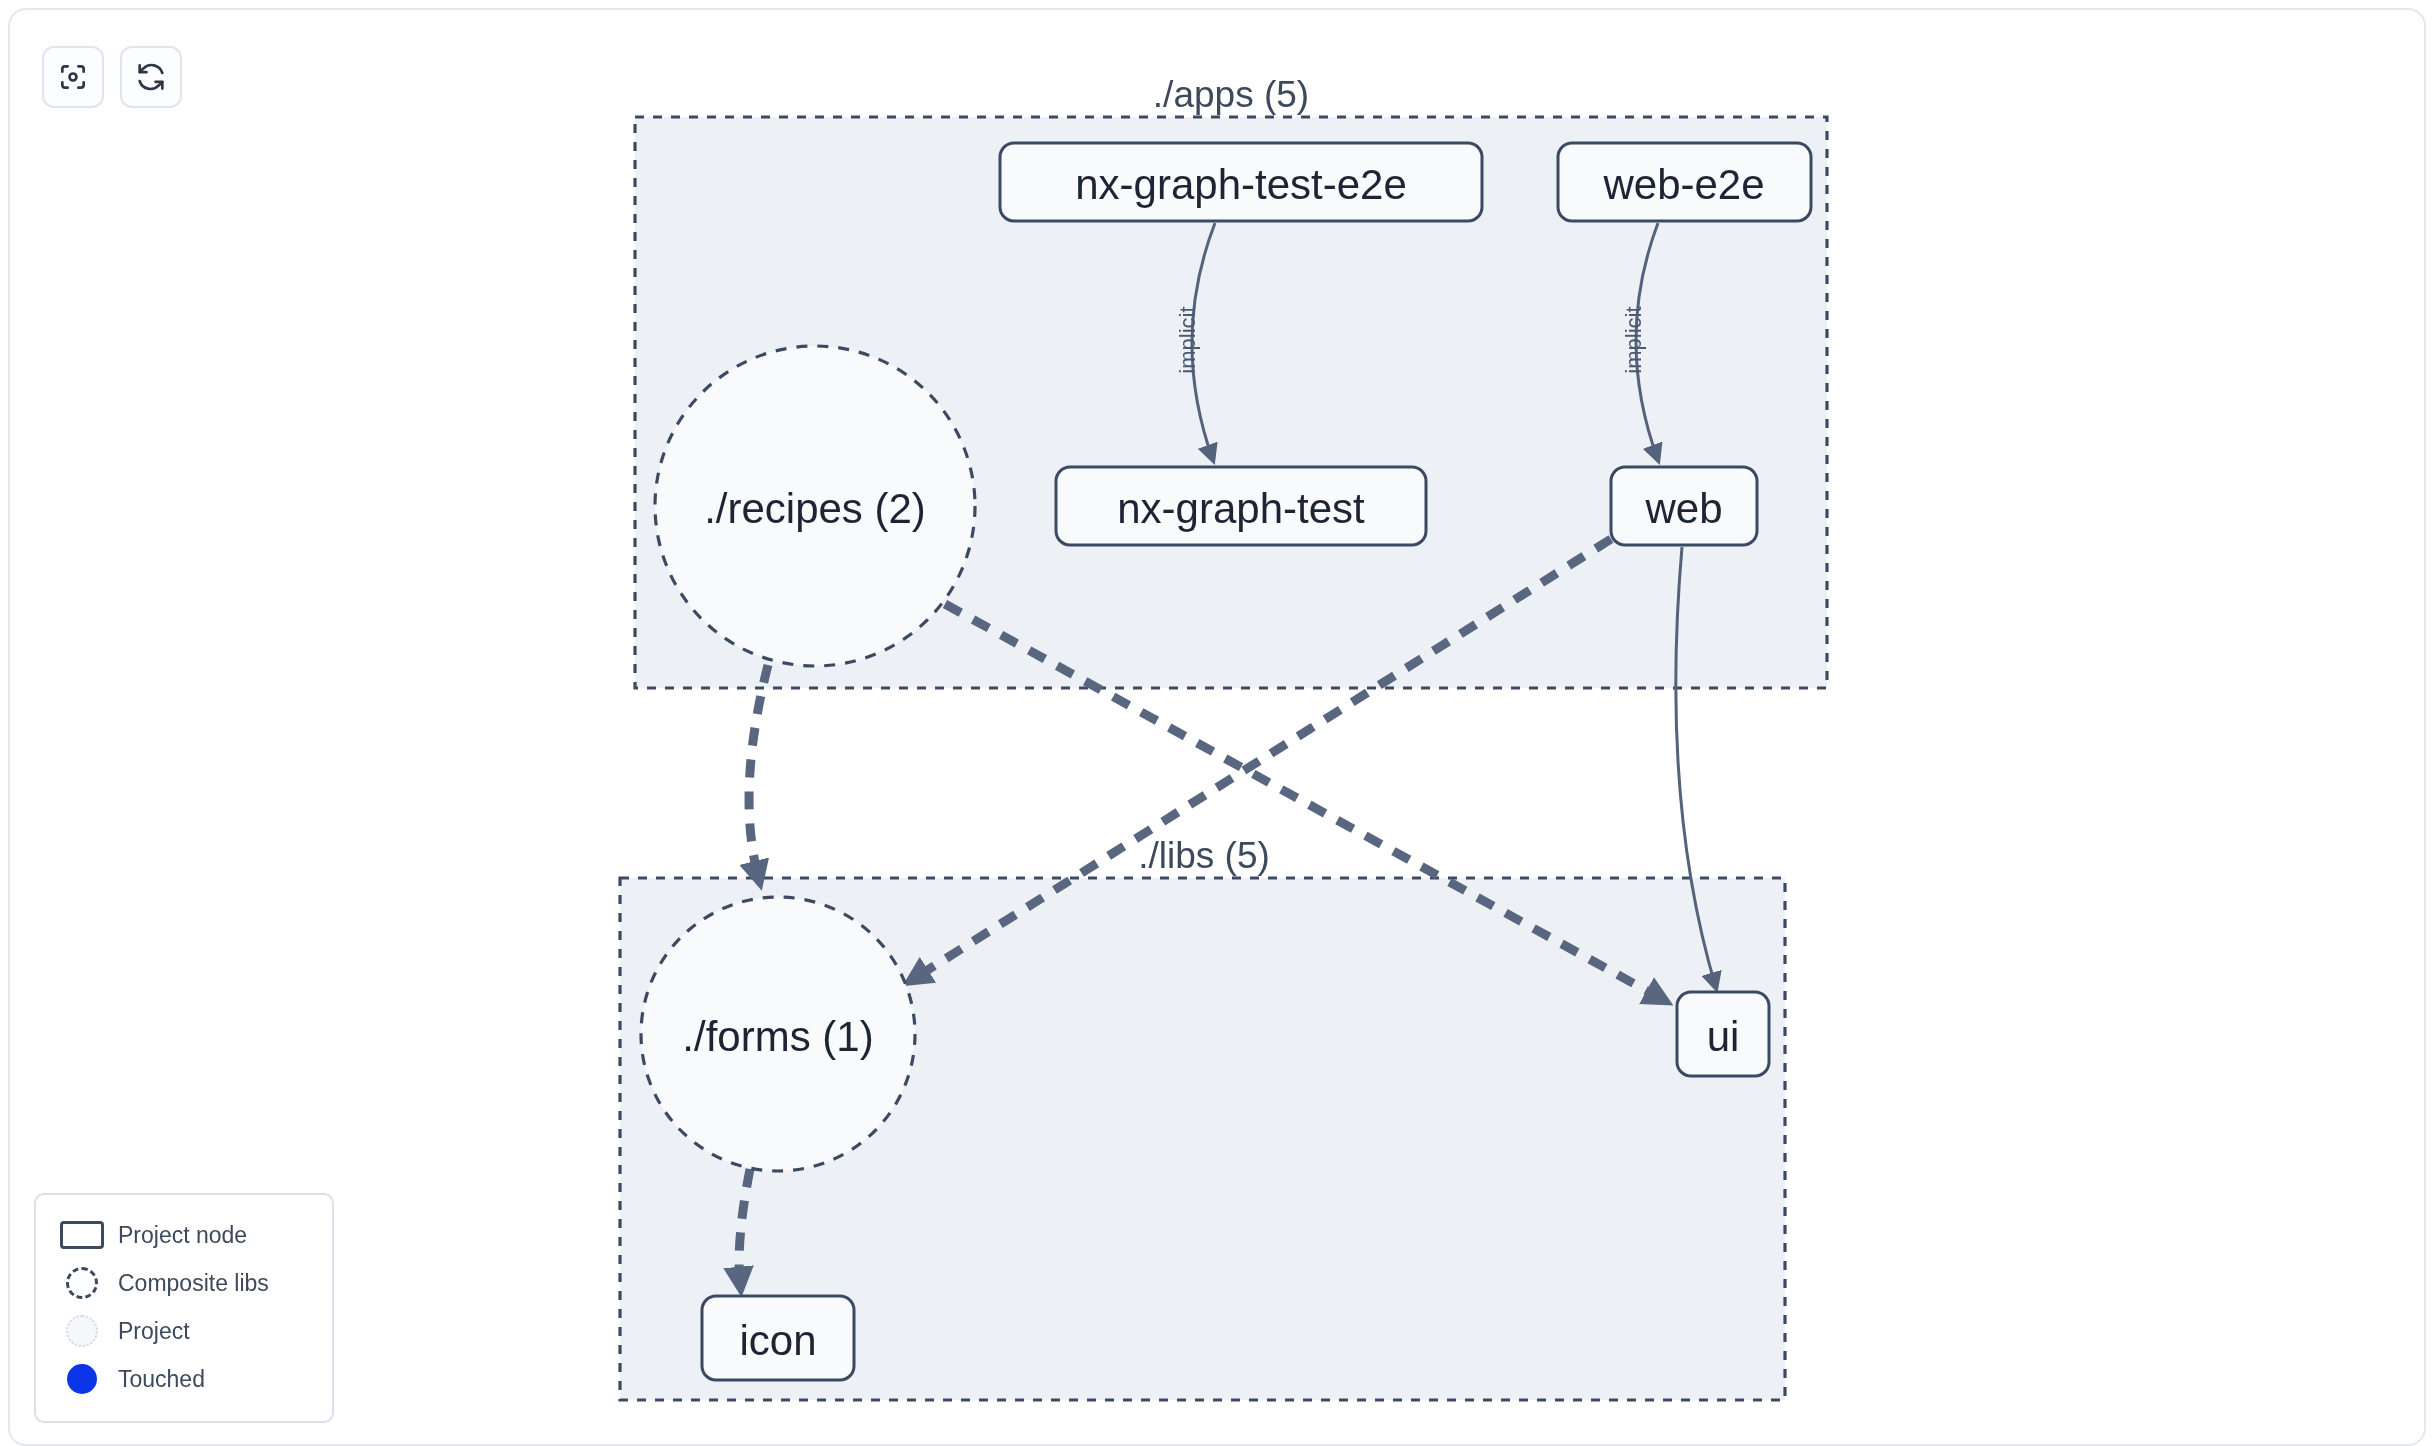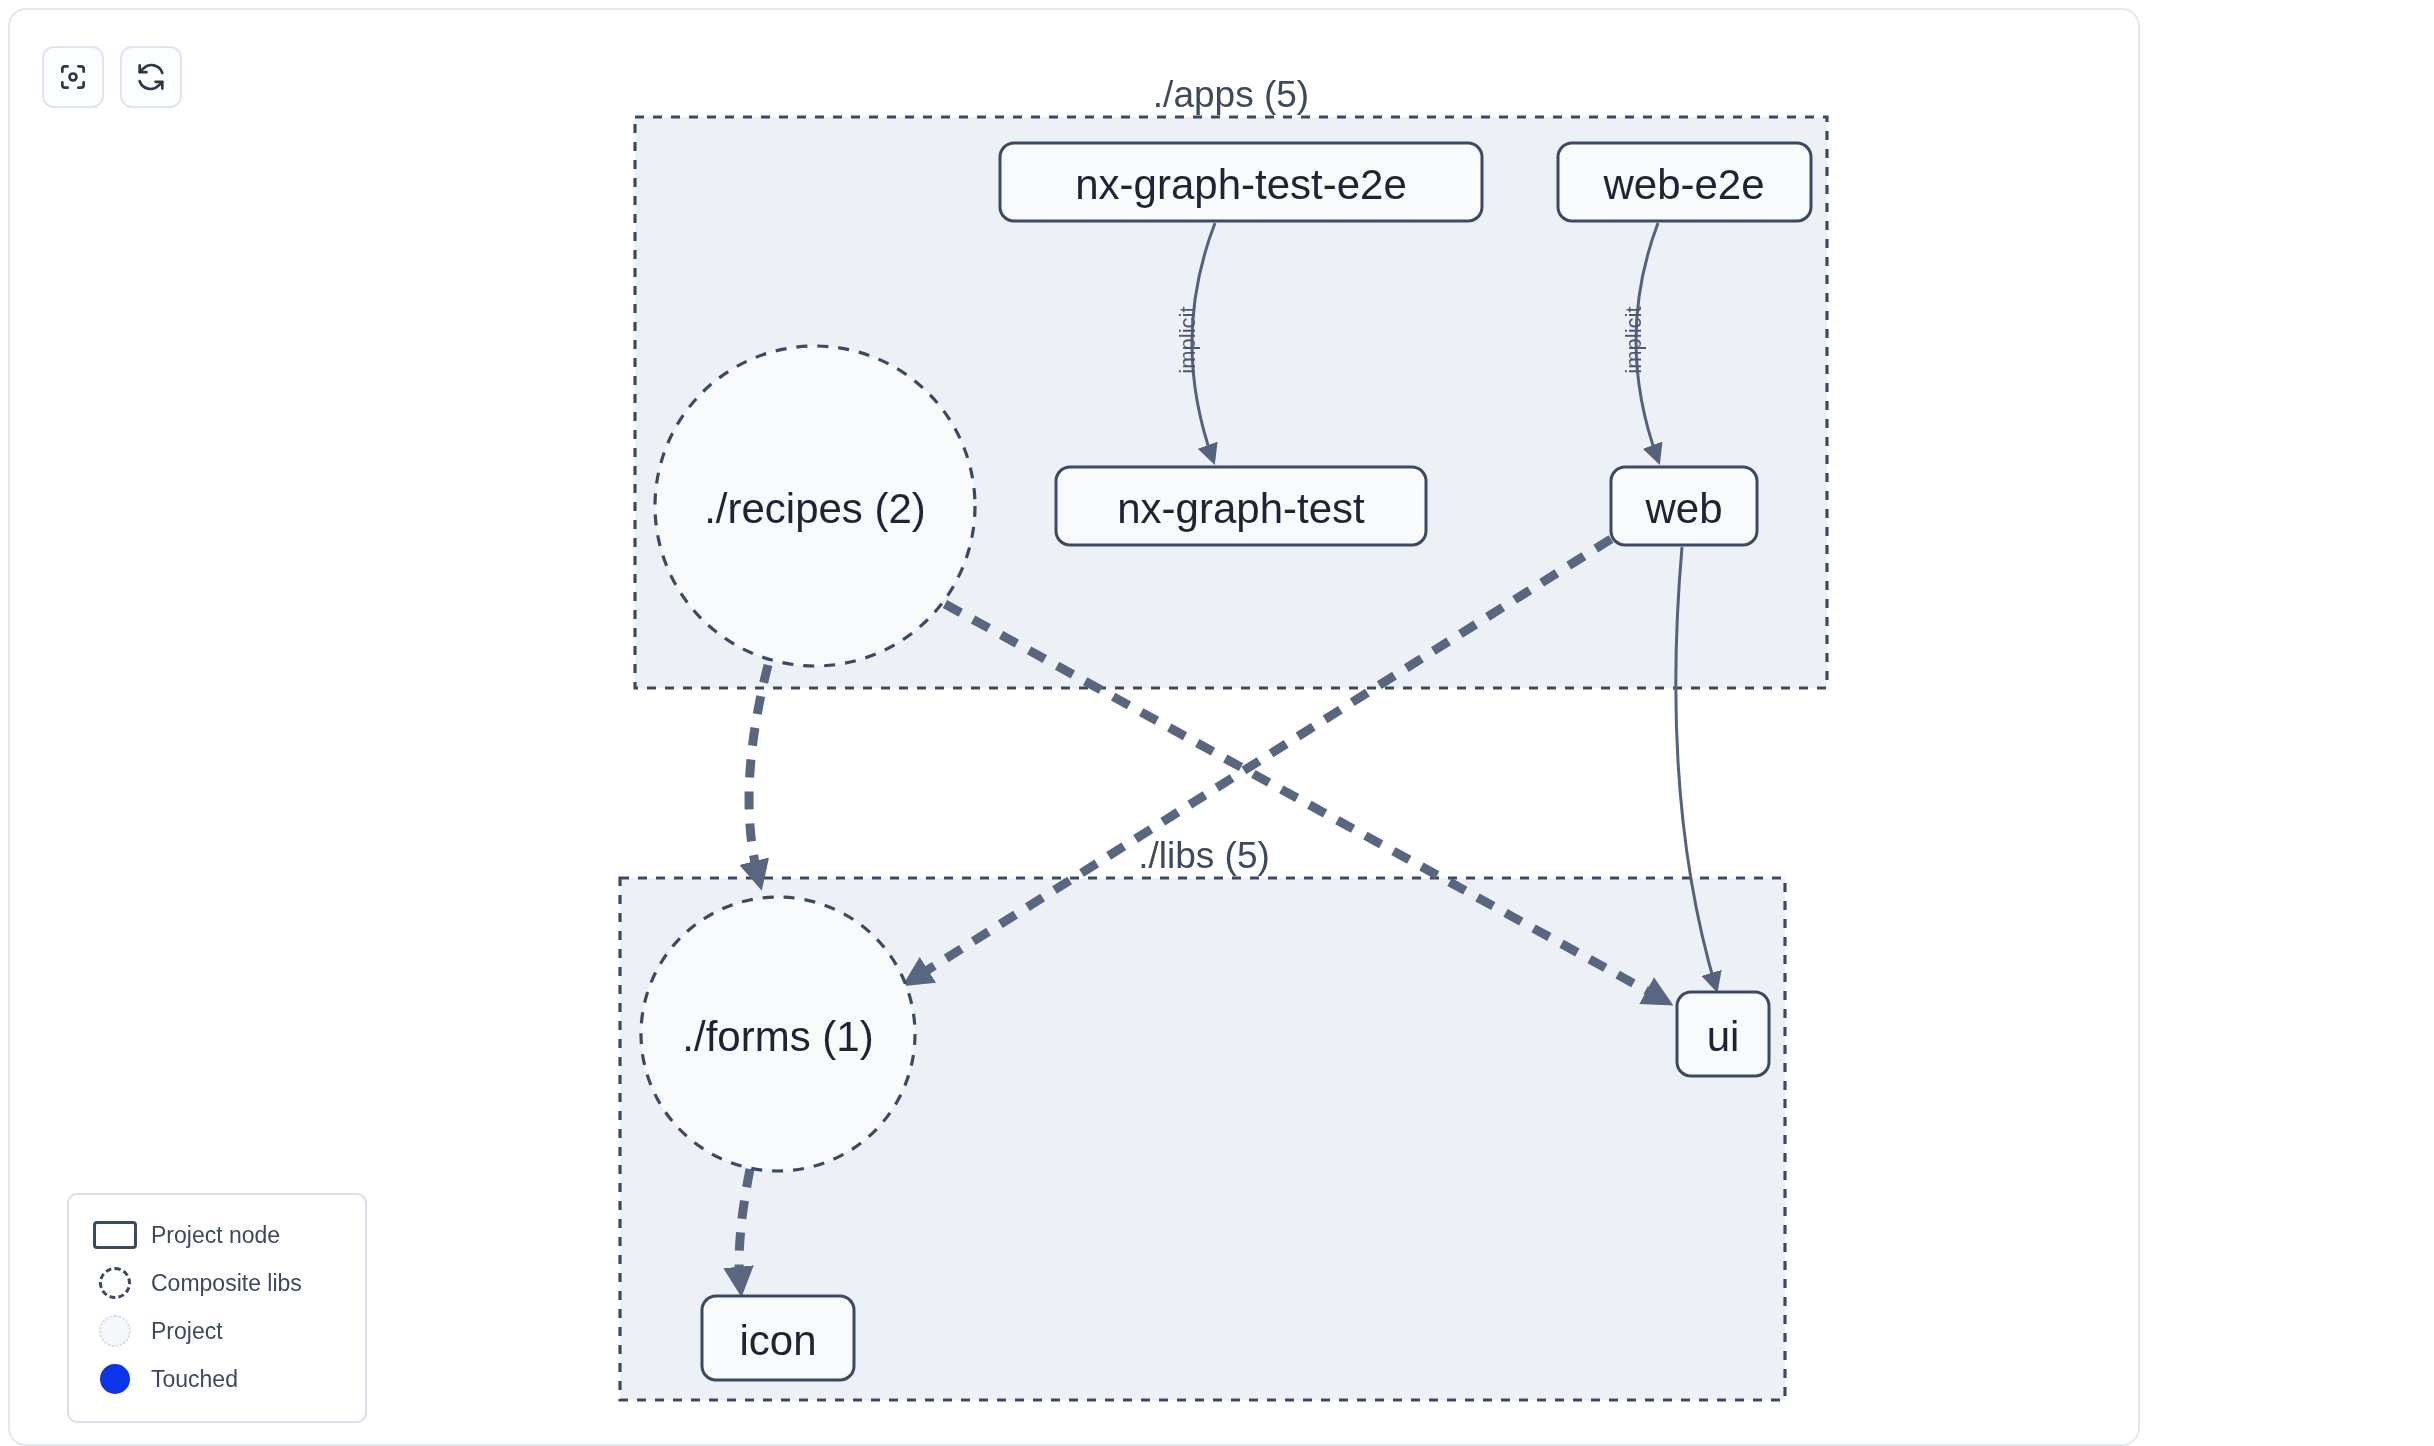--- a/index.html
+++ b/index.html
@@ -10,21 +10,21 @@
     height: 1446px;
     background: #ffffff;
     font-family: "Liberation Sans", sans-serif;
     overflow: hidden;
   }
 
   #app-shell {
     position: absolute;
     left: 8px;
     top: 8px;
-    width: 2132px;
+    width: 2418px;
     height: 1438px;
     background: #ffffff;
     border: 2px solid #e4e8f1;
     border-radius: 18px;
     box-sizing: border-box;
     overflow: hidden;
   }
 
   
   #toolbar {
@@ -115,21 +115,20 @@
     position: absolute;
     left: 24px;
     top: 1183px;
     width: 300px;
     border: 2px solid #d9dfeb;
     border-radius: 10px;
     background: #ffffff;
     padding: 16px 18px 18px 18px;
     box-sizing: border-box;
     z-index: 40;
-    margin-left: 33px;
   }
   .legend-row {
     display: flex;
     align-items: center;
     height: 48px;
   }
   .legend-swatch {
     width: 56px;
     display: flex;
     align-items: center;

